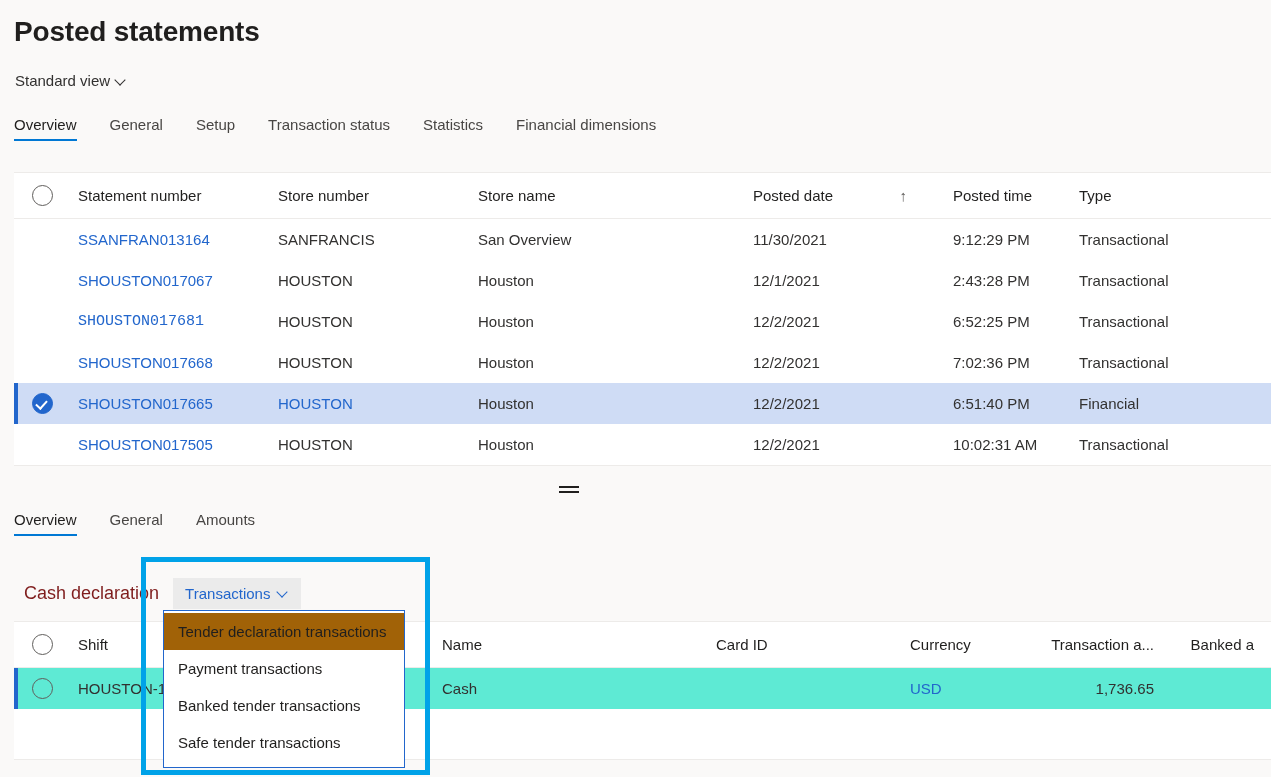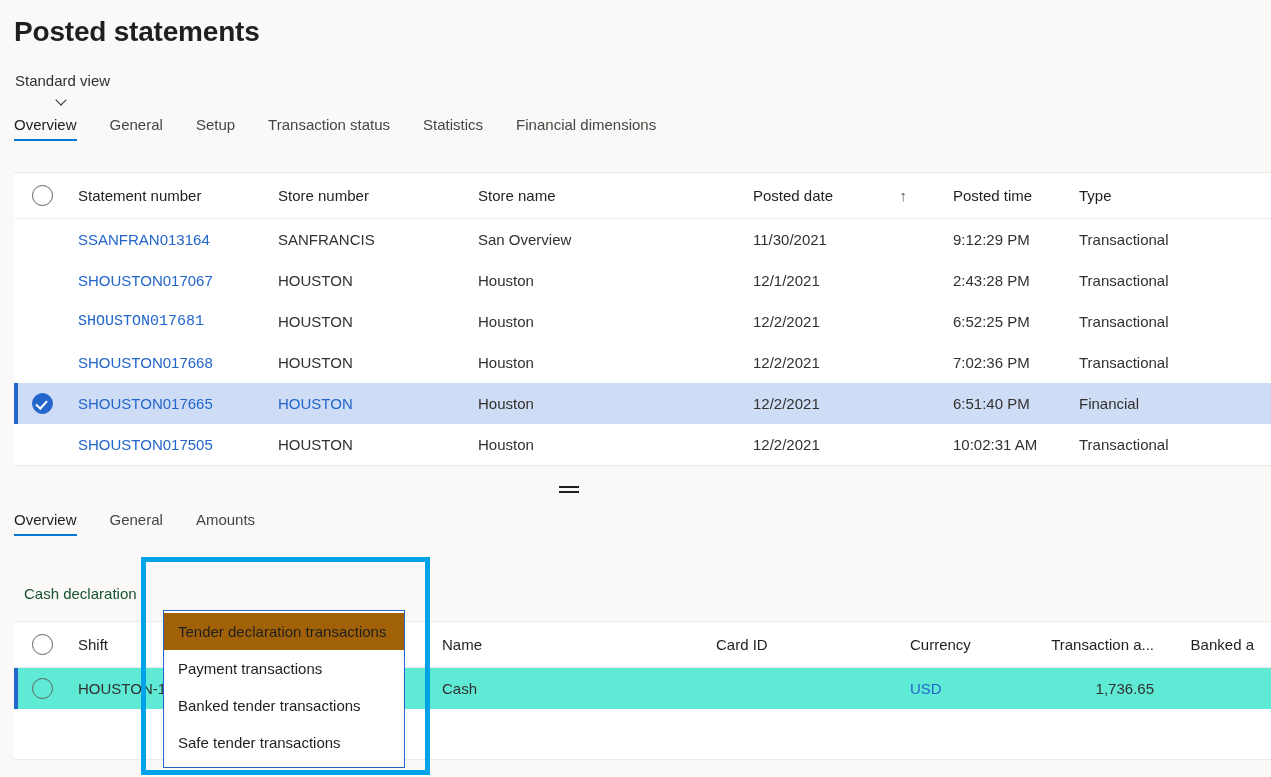--- a/index.html
+++ b/index.html
@@ -32,21 +32,20 @@
   .view-selector {
     position: absolute;
     left: 15px;
     top: 72px;
     font-size: 15px;
     color: #323130;
     display: flex;
     align-items: center;
     gap: 6px;
     cursor: pointer;
-    flex-direction: column;
   }
   .chev {
     display: inline-block;
     width: 11px;
     height: 11px;
     position: relative;
   }
   .chev::after {
     content: "";
     position: absolute;
@@ -184,22 +183,22 @@
   .actionbar {
     position: absolute;
     left: 14px;
     top: 576px;
     height: 34px;
     display: flex;
     align-items: center;
     gap: 4px;
   }
   .act-link {
-    font-size: 15px;
-    color: #14532d;
+    font-size: 18px;
+    color: #7f1d1d;
     padding: 6px 10px;
     cursor: pointer;
     white-space: nowrap;
   }
   .act-btn {
     font-size: 15px;
     color: #2266cc;
     background: #ebebeb;
     padding: 7px 12px;
     display: flex;
@@ -368,20 +367,24 @@
   </div>
 
   <div class="tabstrip bottom" id="bottom-tabs">
       <div class="tab active"><span>Overview</span></div>
       <div class="tab"><span>General</span></div>
       <div class="tab"><span>Amounts</span></div>
     </div>
 
   <div class="actionbar">
     <div class="act-link">Cash declaration</div>
+    <div class="act-btn">
+      <span>Transactions</span>
+      <span class="chev-blue"></span>
+    </div>
   </div>
 
   <div class="grid bottom">
     <div class="grid-header" id="bottom-grid-header">
         <div class="cell sel">
           <div class="circle"></div>
         </div>
         <div class="cell" style="width: 364px;">Shift</div>
         <div class="cell" style="width: 274px;">Name</div>
         <div class="cell" style="width: 194px;">Card ID</div>

